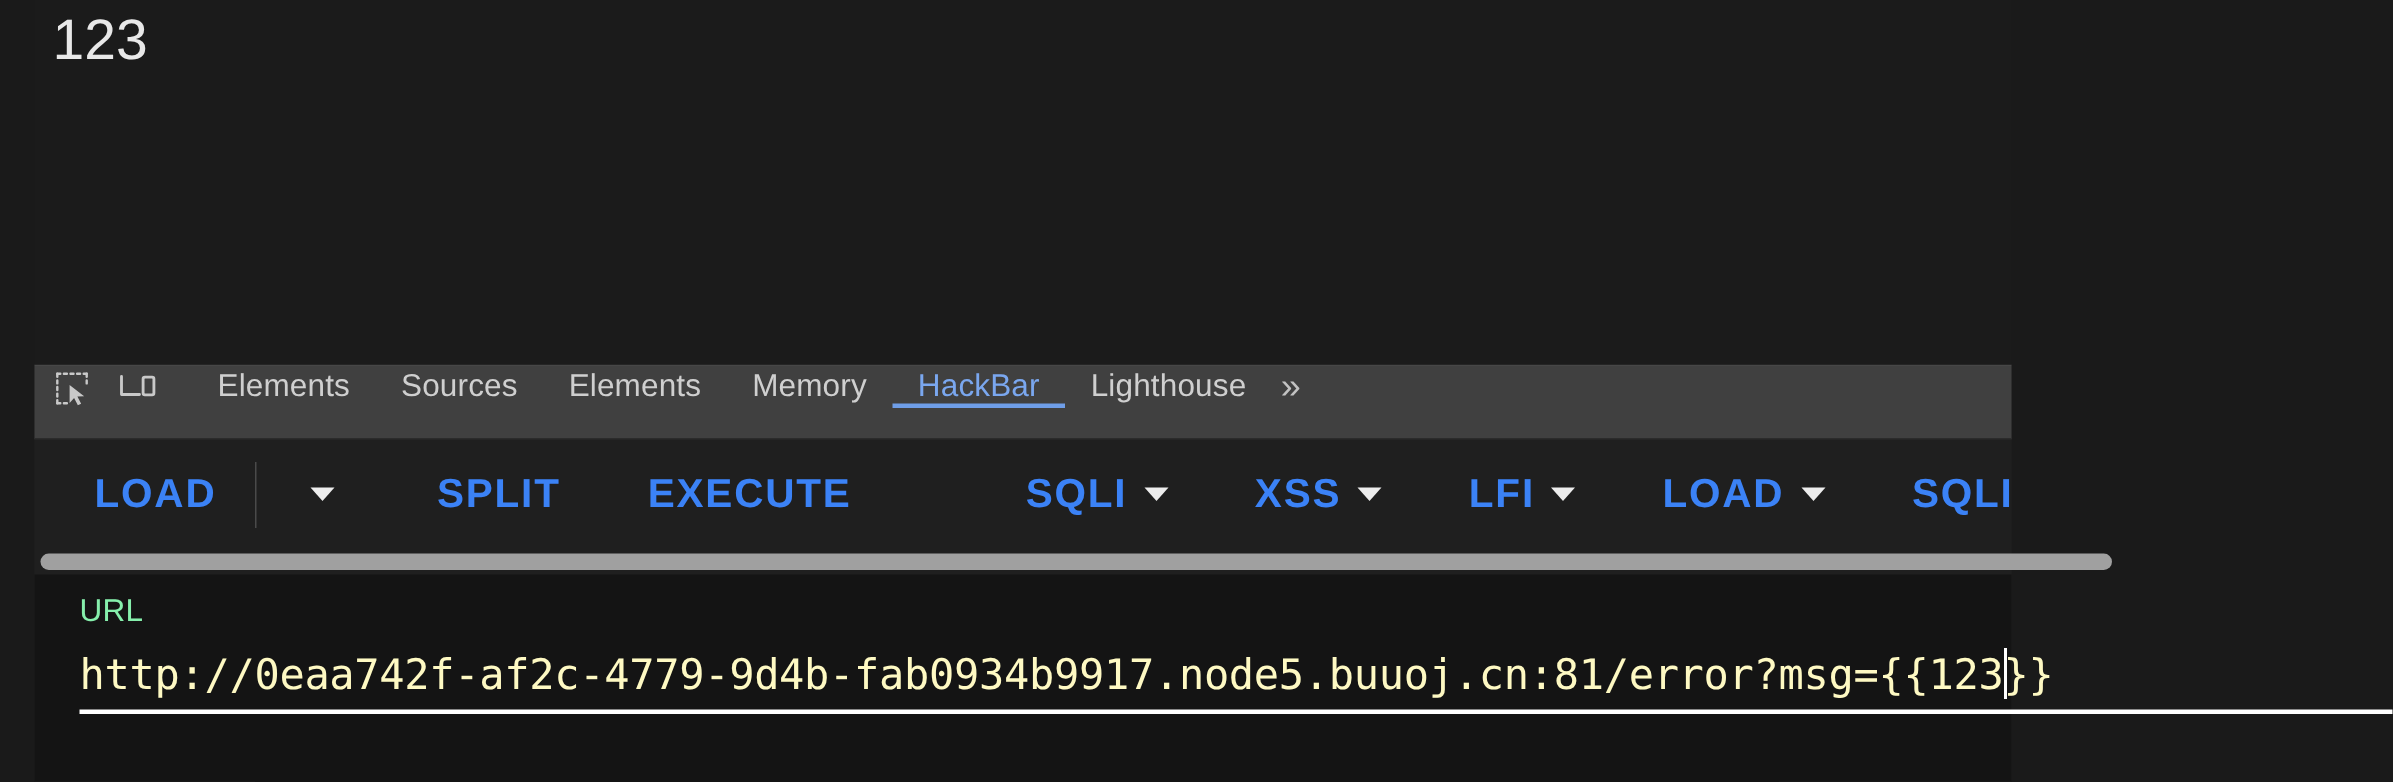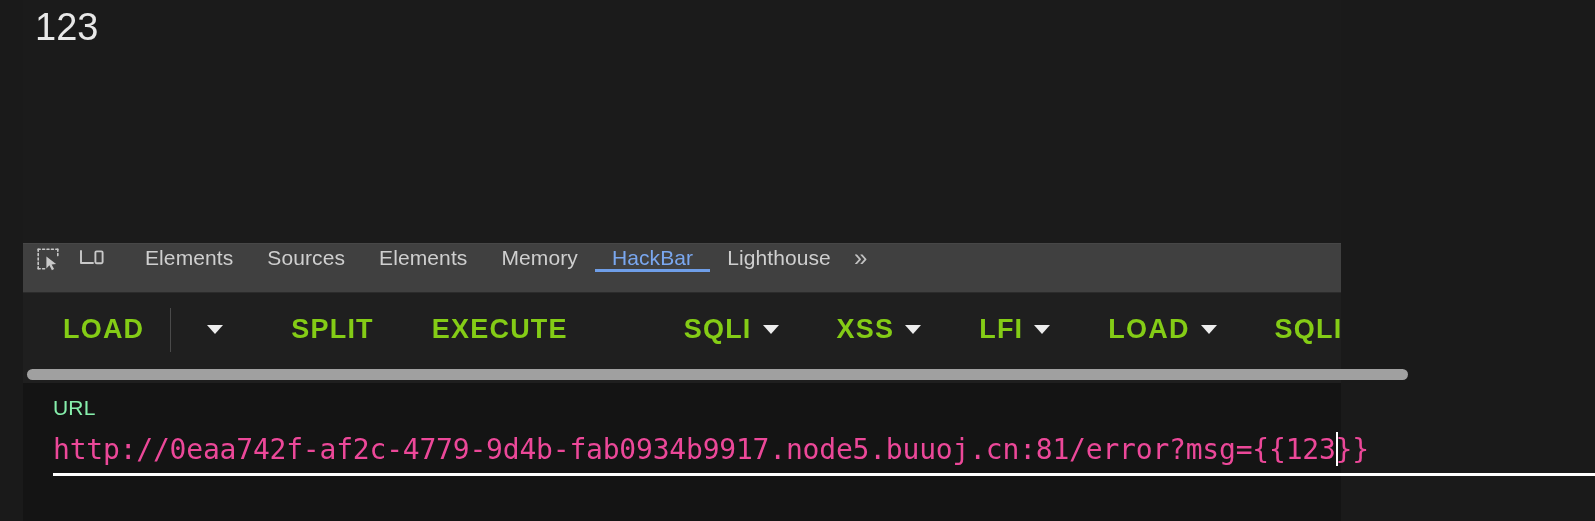--- a/index.html
+++ b/index.html
@@ -106,21 +106,21 @@
     background:#1f1f1f;
     display:flex;
     align-items:center;
     padding-left:40px;
     overflow:hidden;
   }
   .hb-btn {
     display:flex;
     align-items:center;
     gap:11px;
-    color:#84cc16;
+    color:#3b82f6;
     font-size:27px;
     font-weight:700;
     letter-spacing:1.2px;
     white-space:nowrap;
     background:transparent;
     border:none;
     font-family:"Liberation Sans", sans-serif;
     padding:4px 0;
   }
   .hb-gap { width:58px; flex:0 0 58px; }
@@ -175,21 +175,21 @@
   }
   .url-field-wrap {
     position:relative;
     margin-right:0;
   }
   .url-input {
     width:1535px;
     background:transparent;
     border:none;
     outline:none;
-    color:#ec4899;
+    color:#fef9c3;
     font-family:"DejaVu Sans Mono", monospace;
     font-size:28px;
     letter-spacing:-0.2px;
     line-height:1.25;
     padding:0 0 6px 0;
     white-space:pre;
     overflow:hidden;
     display:block;
   }
   .url-caret {

